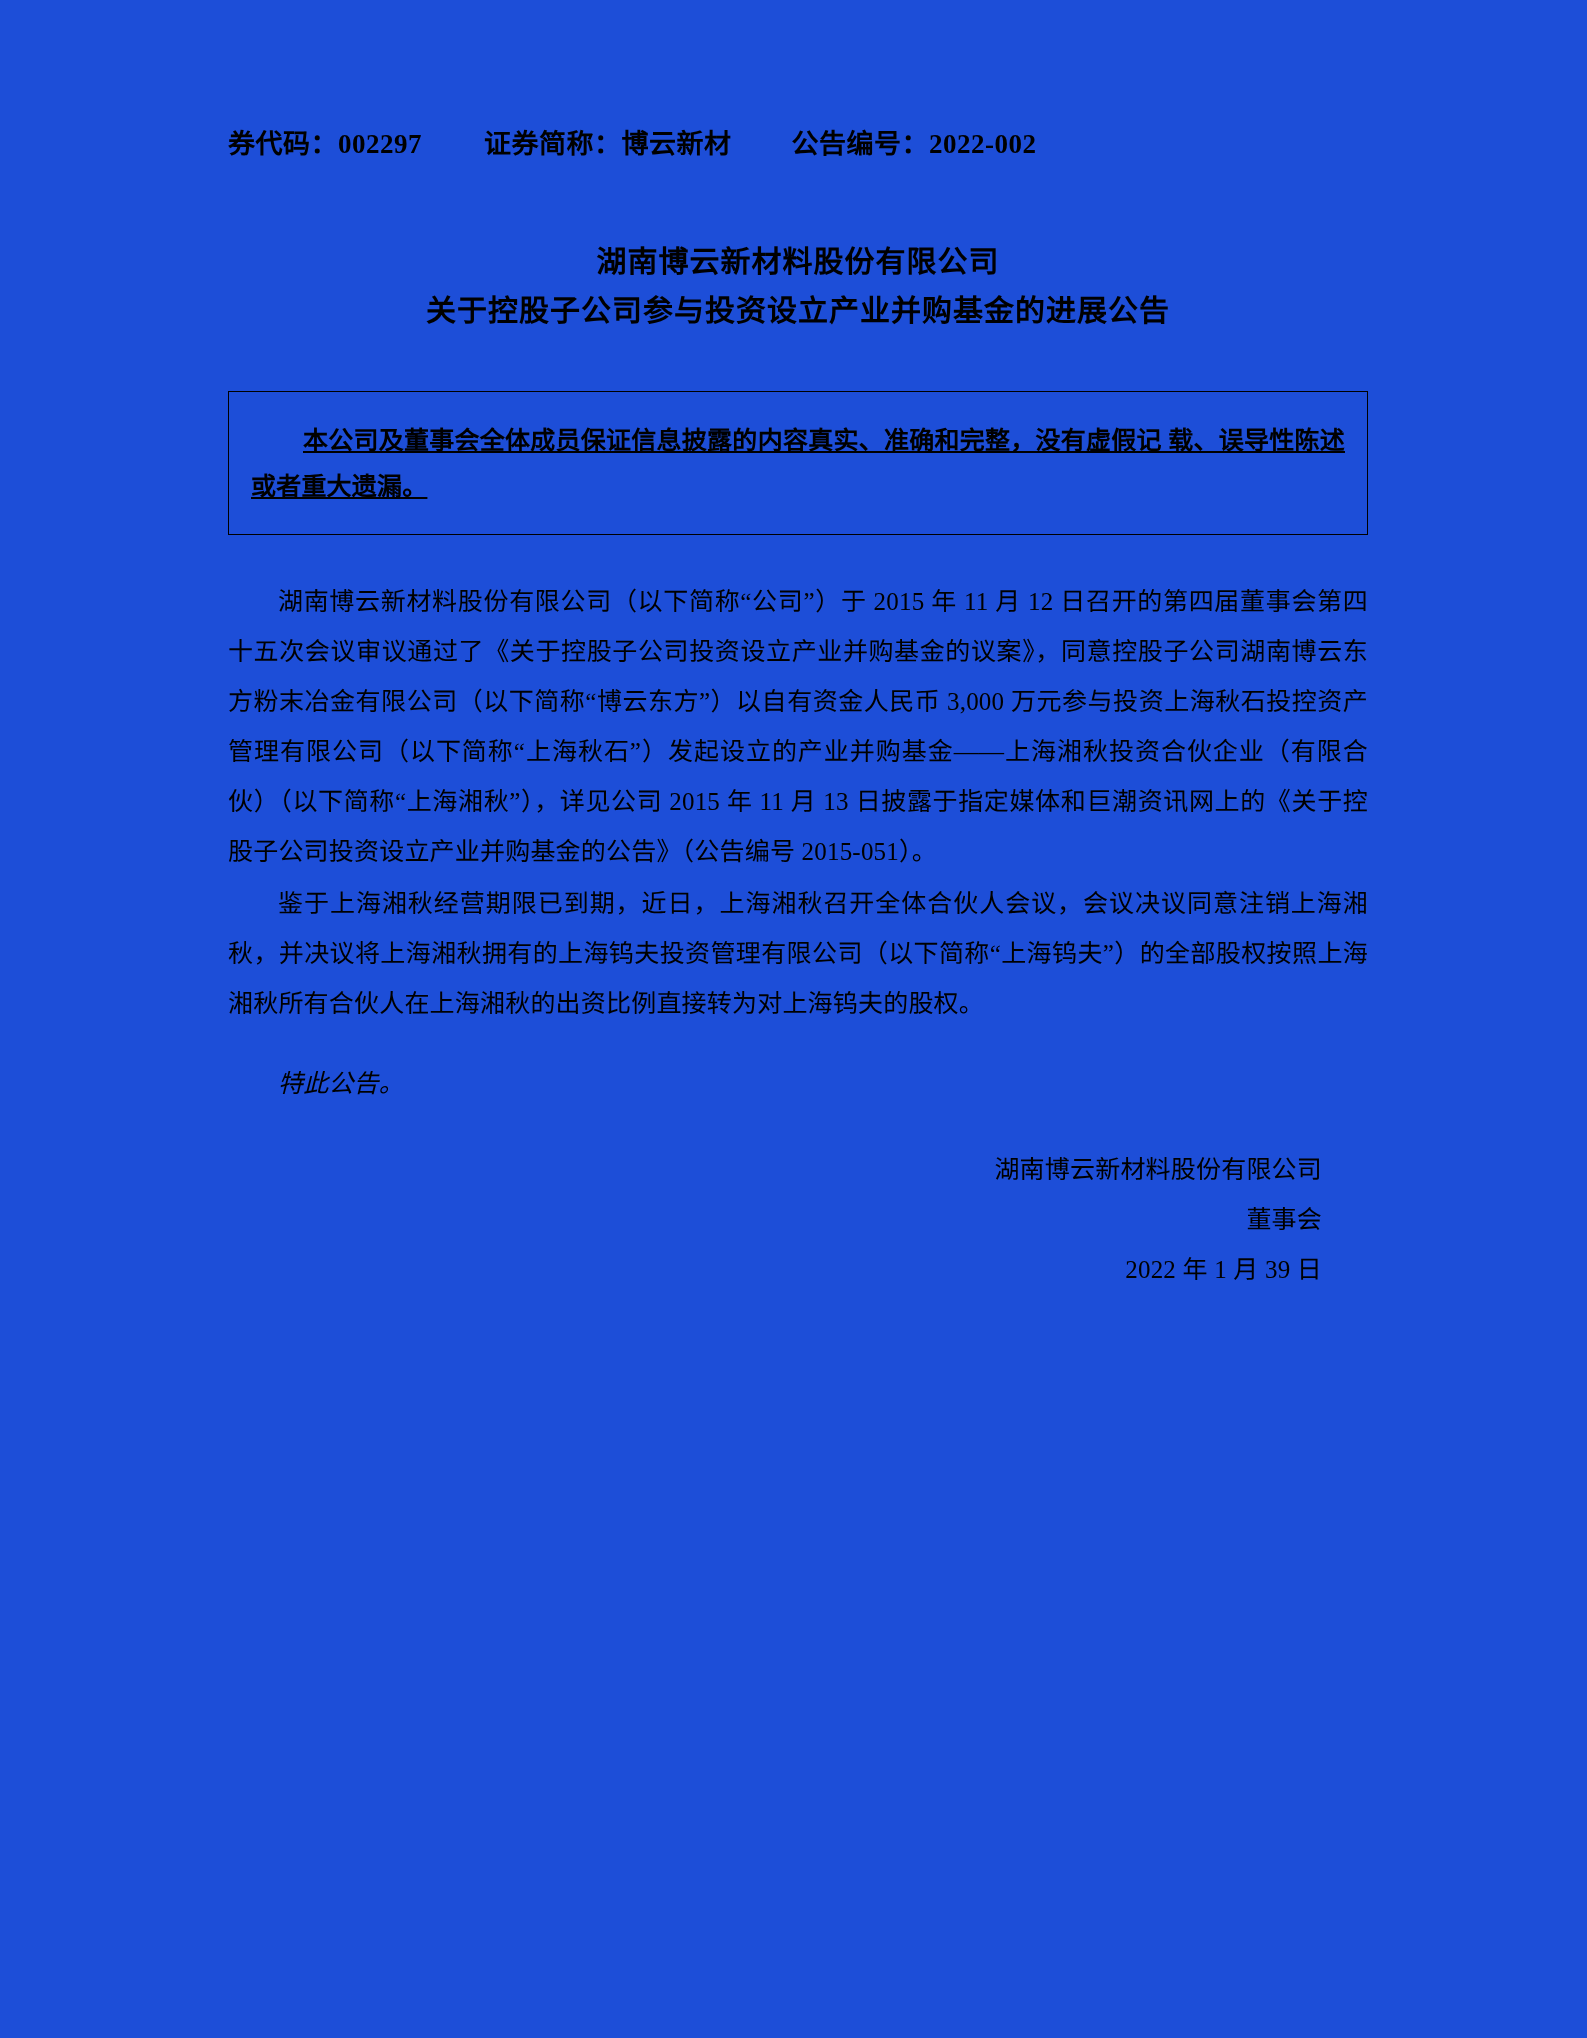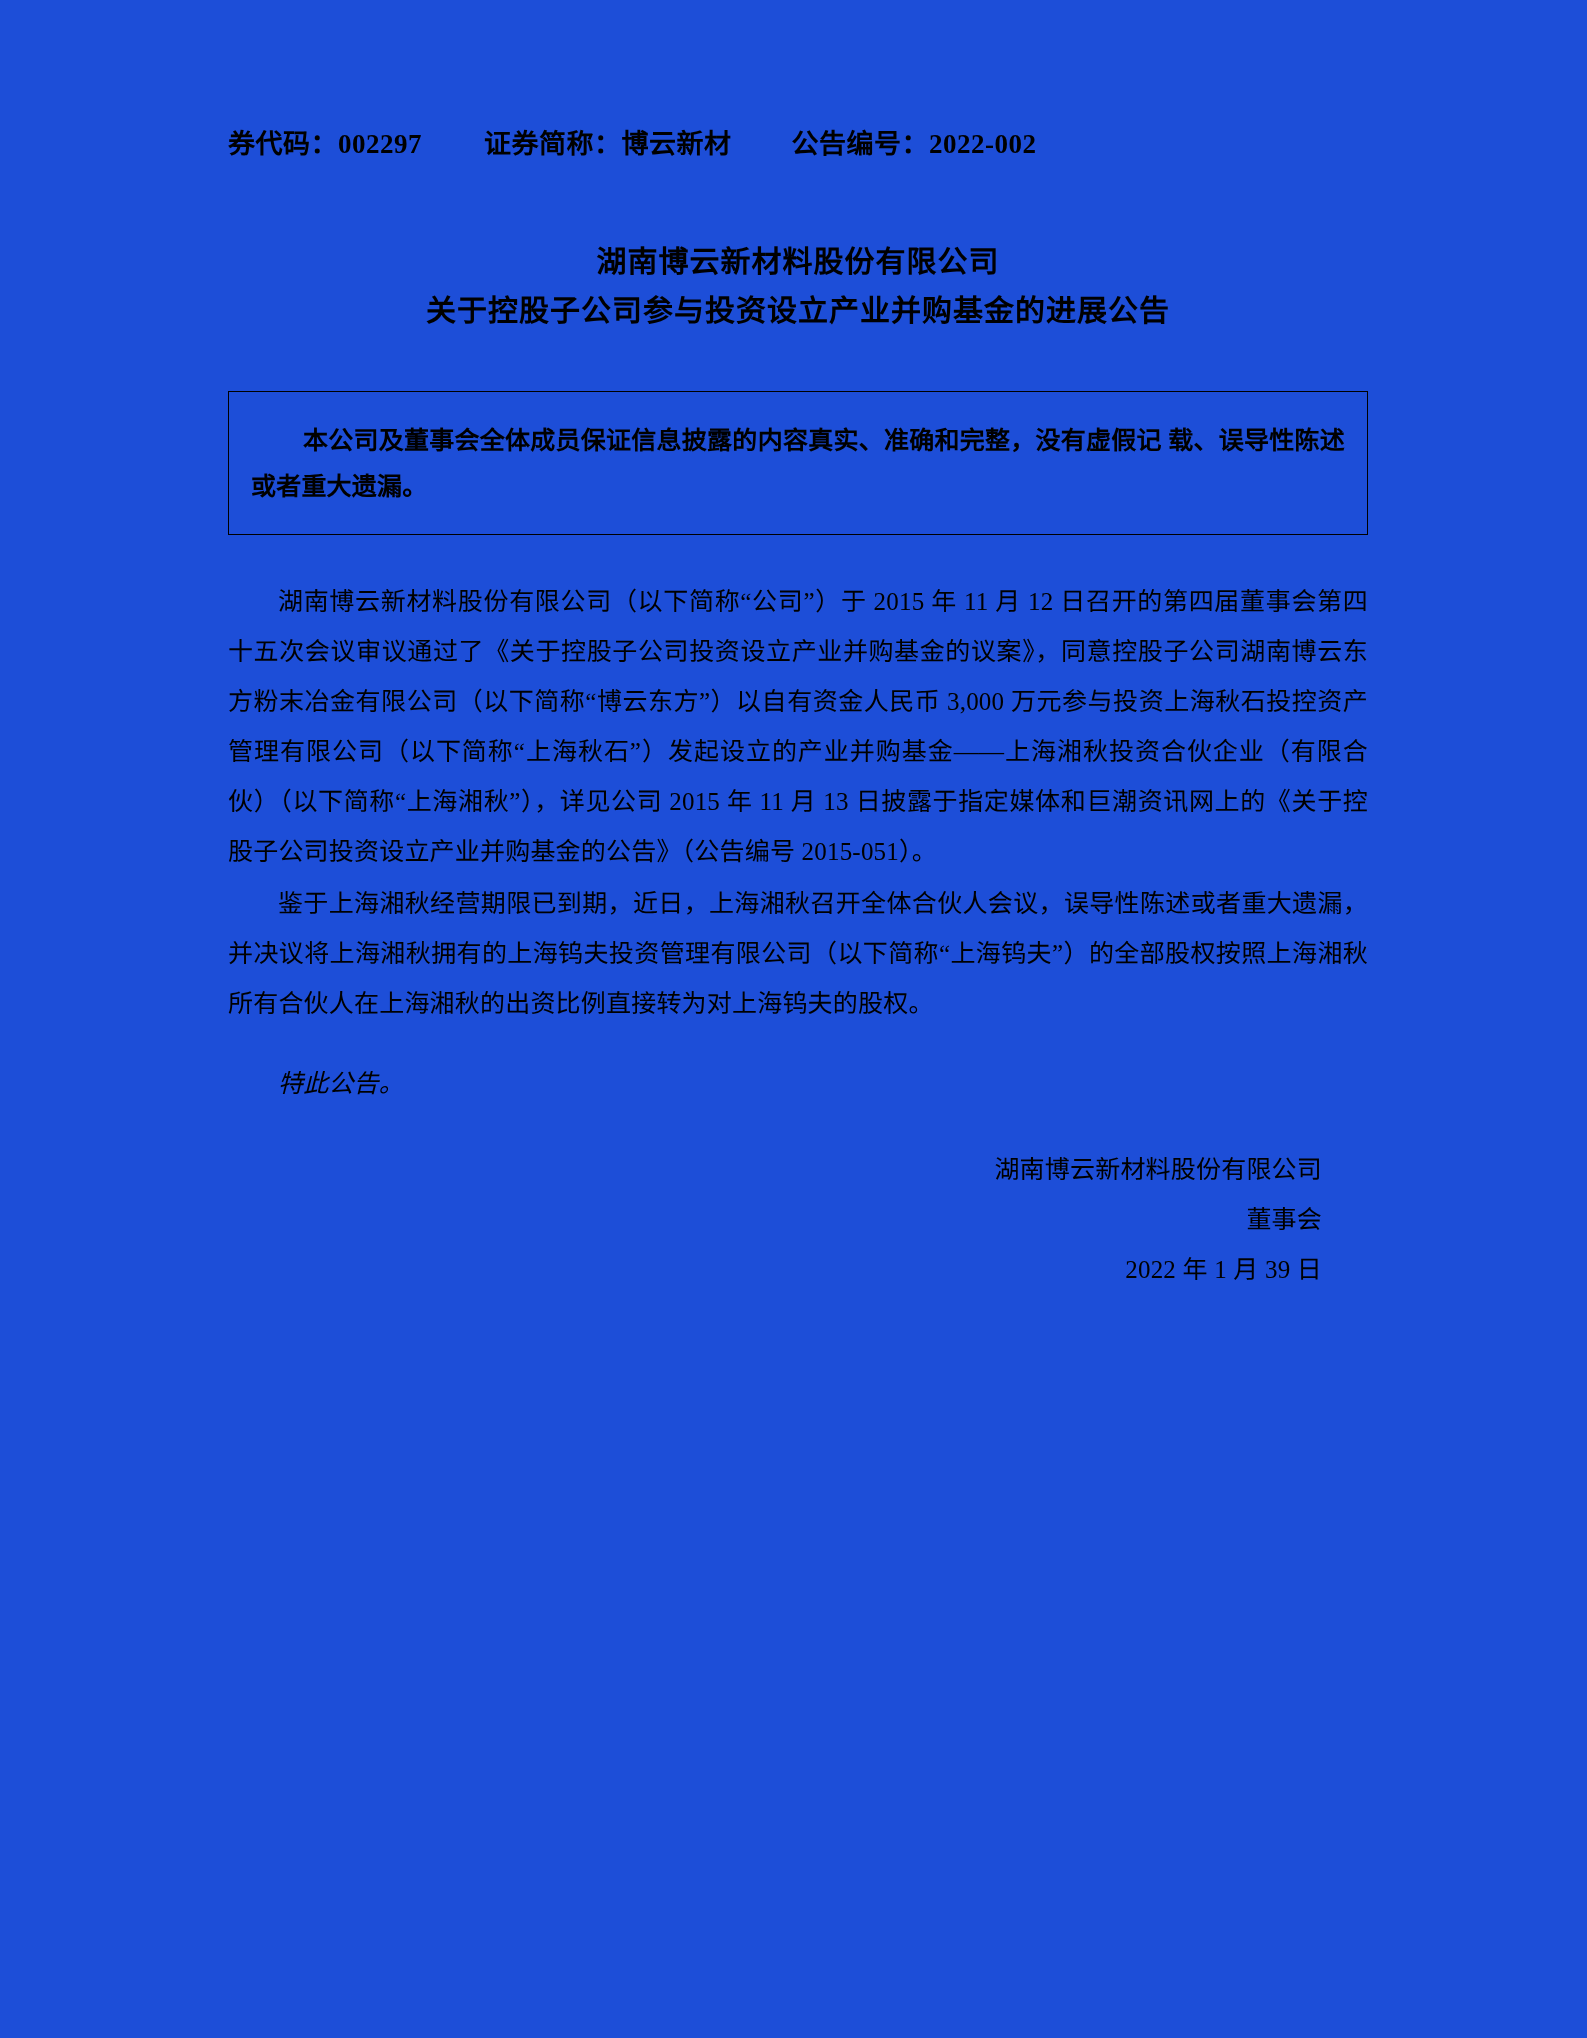--- a/index.html
+++ b/index.html
@@ -53,20 +53,21 @@
   }
   .title-line-1 { letter-spacing: 1px; }
   .title-line-2 { letter-spacing: 1px; }
 
   
   .notice-box {
     margin-top: 55px;
     border: 1.5px solid #000;
     padding: 26px 22px 24px 22px;
     box-sizing: border-box;
+    text-decoration: underline;
   }
   .notice-box p {
     margin: 0;
     font-size: 25px;
     font-weight: bold;
     line-height: 1.85;
     text-align: justify;
     text-indent: 52px;
     letter-spacing: 0.2px;
   }
@@ -114,21 +115,21 @@
       <div class="title-line-1">湖南博云新材料股份有限公司</div>
       <div class="title-line-2">关于控股子公司参与投资设立产业并购基金的进展公告</div>
     </div>
 
     <div class="notice-box">
       <p>本公司及董事会全体成员保证信息披露的内容真实、准确和完整，没有虚假记 载、误导性陈述或者重大遗漏。</p>
     </div>
 
     <div class="body">
       <p>湖南博云新材料股份有限公司（以下简称“公司”）于 2015 年 11 月 12 日召开的第四届董事会第四十五次会议审议通过了《关于控股子公司投资设立产业并购基金的议案》，同意控股子公司湖南博云东方粉末冶金有限公司（以下简称“博云东方”）以自有资金人民币 3,000 万元参与投资上海秋石投控资产管理有限公司（以下简称“上海秋石”）发起设立的产业并购基金——上海湘秋投资合伙企业（有限合伙）（以下简称“上海湘秋”），详见公司 2015 年 11 月 13 日披露于指定媒体和巨潮资讯网上的《关于控股子公司投资设立产业并购基金的公告》（公告编号 2015-051）。</p>
-      <p>鉴于上海湘秋经营期限已到期，近日，上海湘秋召开全体合伙人会议，误导性陈述或者重大遗漏，并决议将上海湘秋拥有的上海钨夫投资管理有限公司（以下简称“上海钨夫”）的全部股权按照上海湘秋所有合伙人在上海湘秋的出资比例直接转为对上海钨夫的股权。</p>
+      <p>鉴于上海湘秋经营期限已到期，近日，上海湘秋召开全体合伙人会议，会议决议同意注销上海湘秋，并决议将上海湘秋拥有的上海钨夫投资管理有限公司（以下简称“上海钨夫”）的全部股权按照上海湘秋所有合伙人在上海湘秋的出资比例直接转为对上海钨夫的股权。</p>
       <p class="spaced-top">特此公告。</p>
     </div>
 
     <div class="signature">
       <div>湖南博云新材料股份有限公司</div>
       <div>董事会</div>
       <div>2022 年 1 月 39 日</div>
     </div>
 
   </div>

